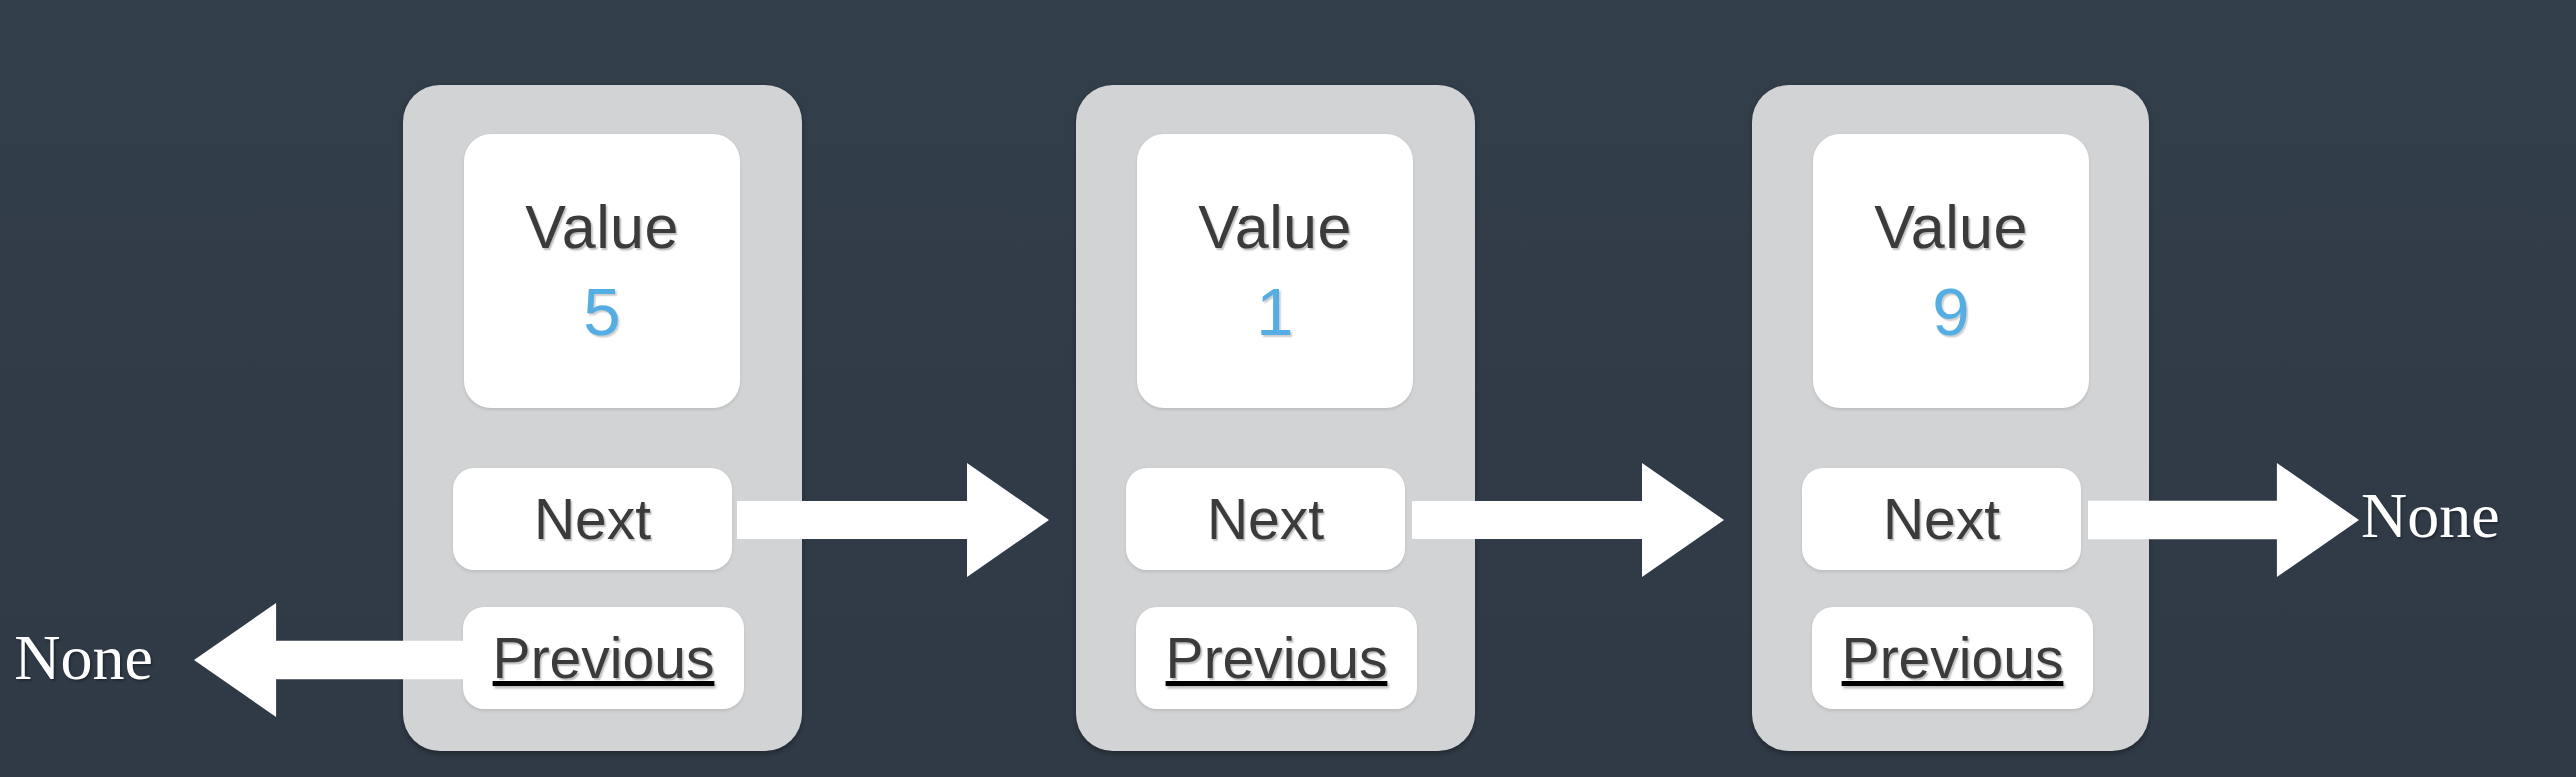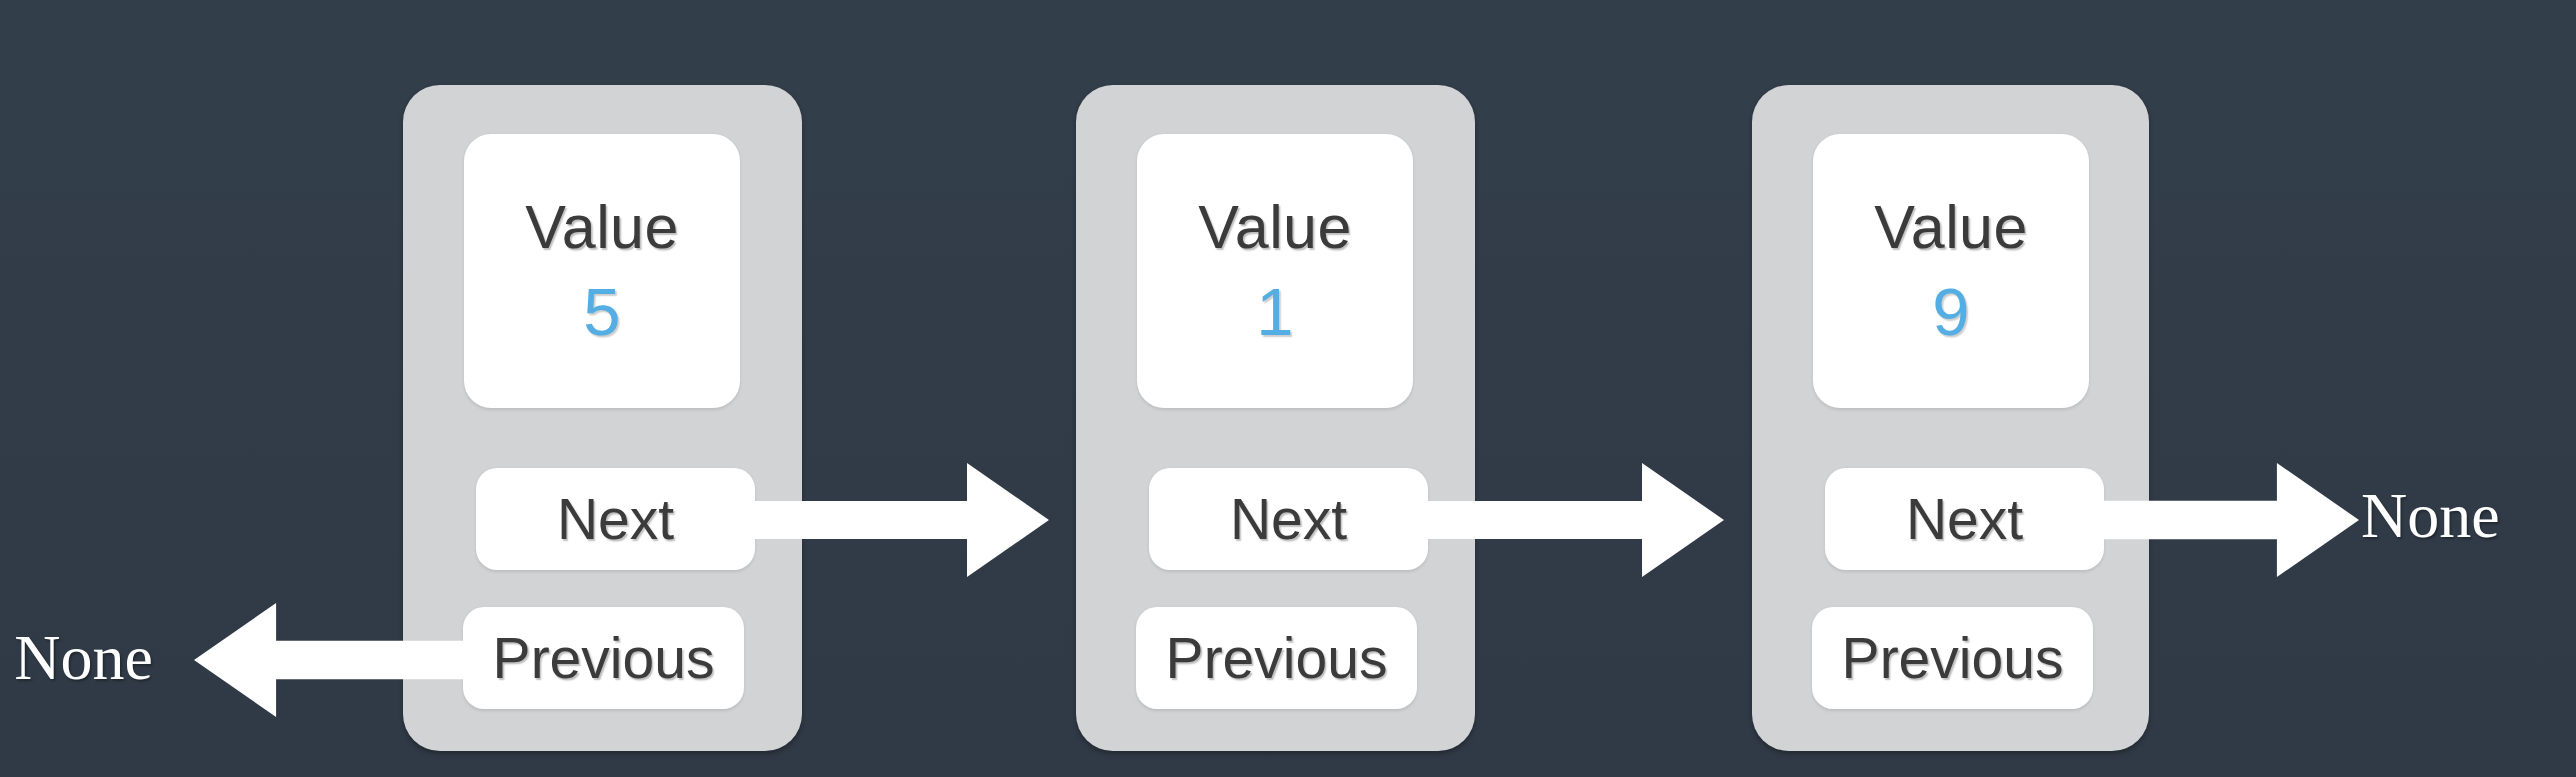--- a/index.html
+++ b/index.html
@@ -66,33 +66,33 @@
   .value-number {
     font-size: 67px;
     line-height: 1.0;
     color: #55aee3;
     text-shadow: 1.6px 2.4px 1.6px rgba(0,0,0,0.20);
   }
 
   
   .slot {
     position: absolute;
-    left: 73px;
+    left: 50px;
     width: 279px;
     height: 102px;
     background: #ffffff;
     border-radius: 21px;
     display: flex;
     align-items: center;
     justify-content: center;
     box-shadow: 0 1.6px 3.2px rgba(0,0,0,0.10);
     z-index: 7;
   }
   .slot-next     { top: 383px; }
-  .slot-previous { top: 522px; width: 281px; left: 60px; }
+  .slot-previous { top: 522px; width: 281px; left: 60px; text-decoration: underline; }
   .slot-text {
     font-size: 57px;
     line-height: 1.0;
     color: #3b3b3b;
     text-shadow: 1.6px 2.4px 1.6px rgba(0,0,0,0.26);
   }
 
   
   .arrow {
     position: absolute;

